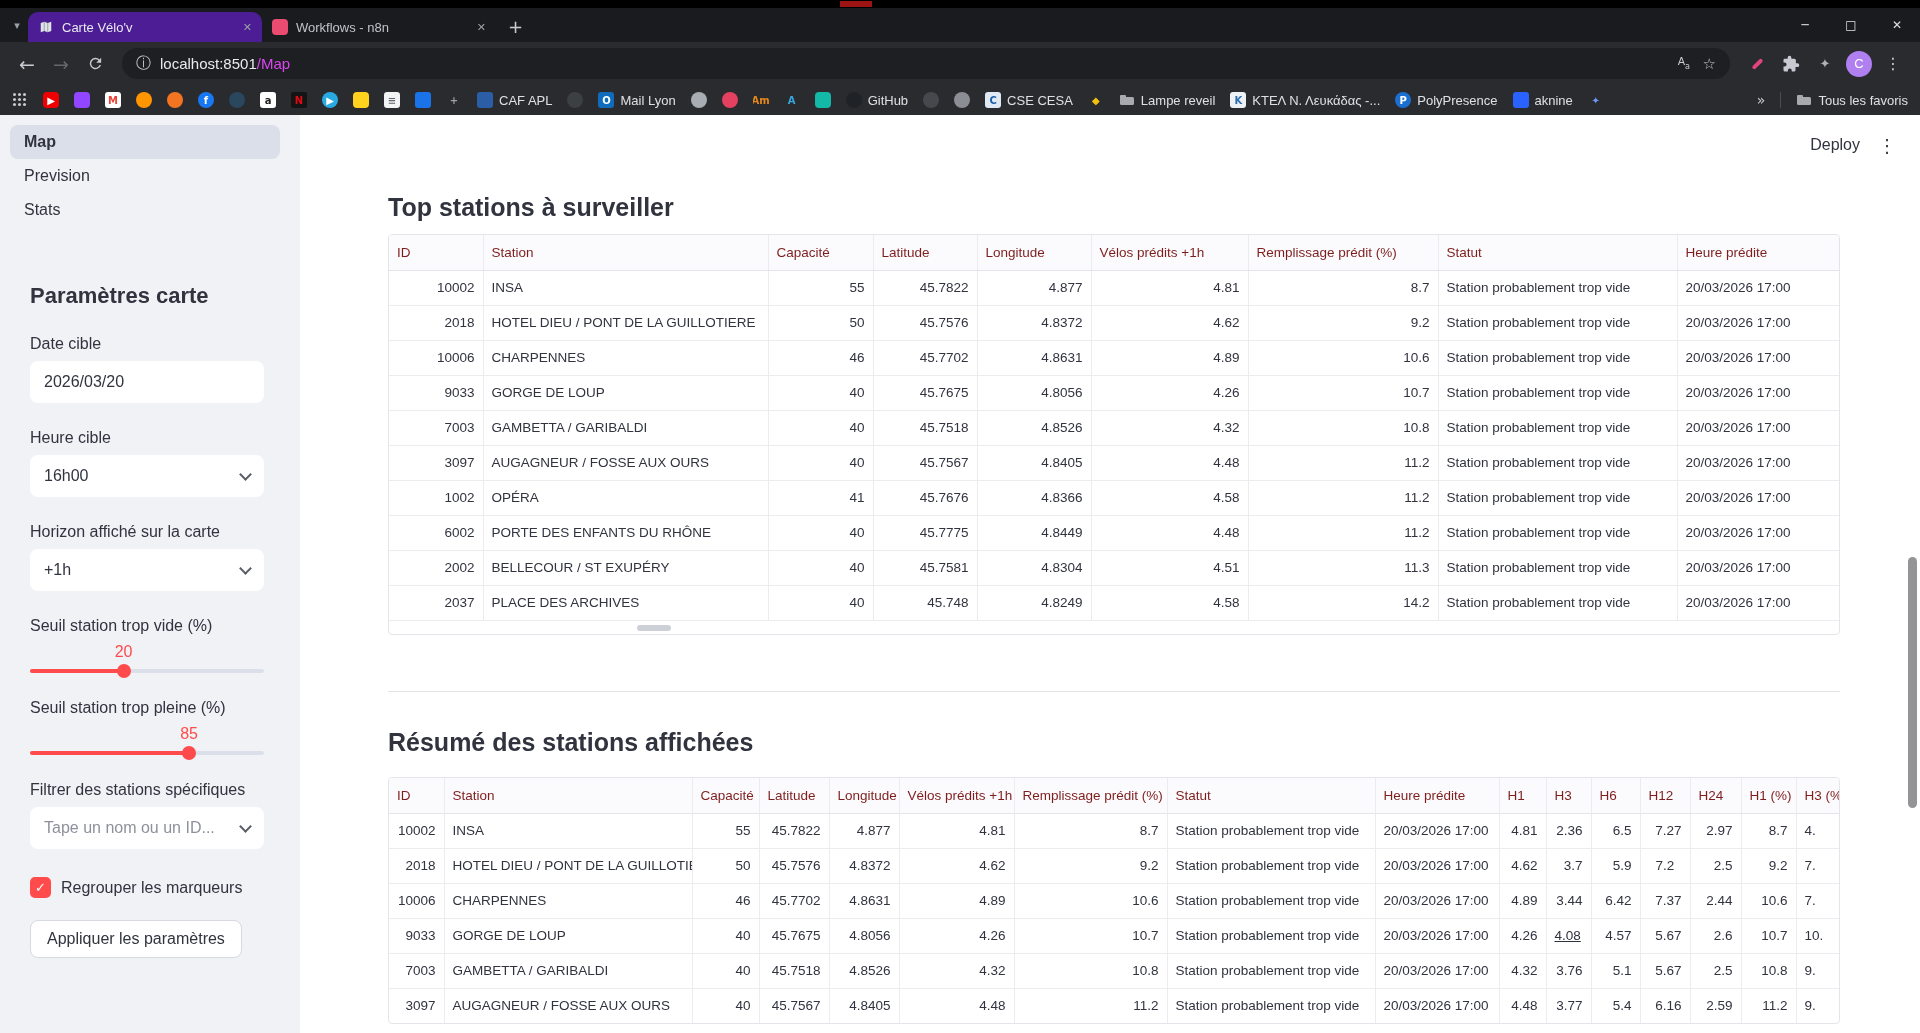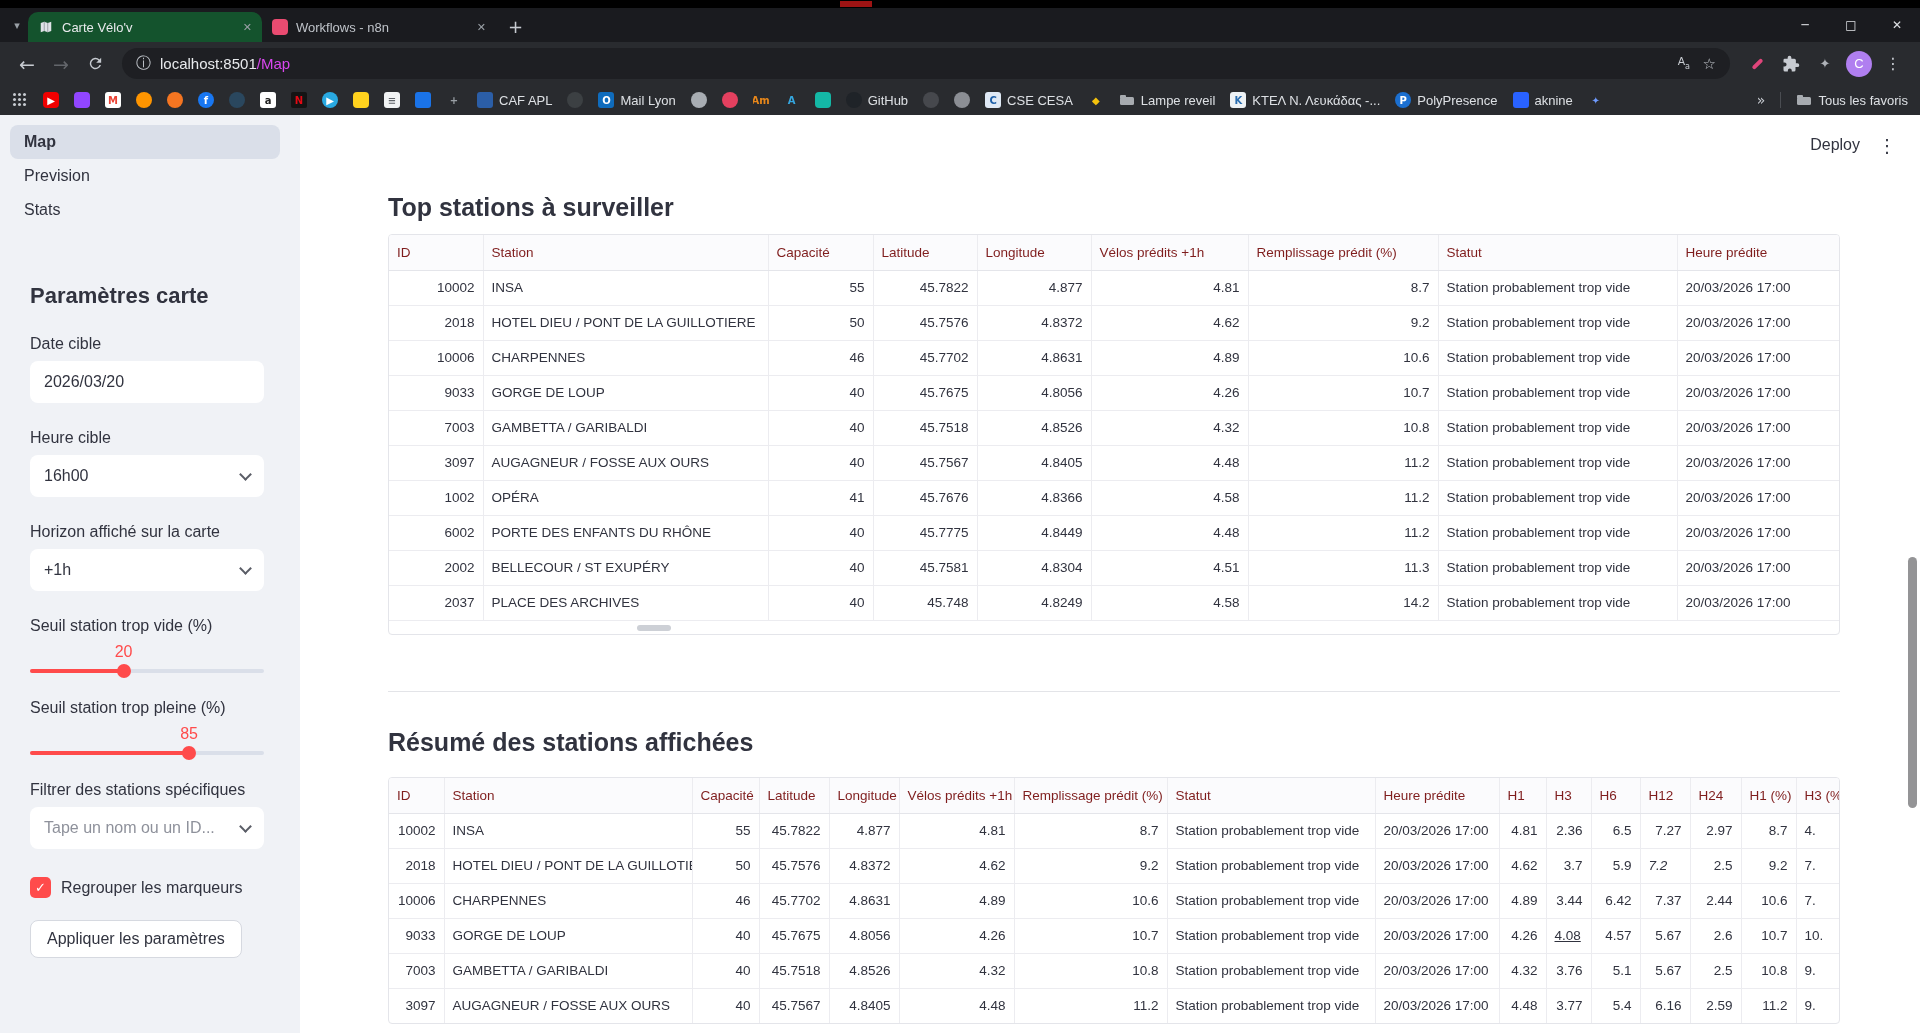--- a/index.html
+++ b/index.html
@@ -6,21 +6,21 @@
   html,body{width:1920px;height:1033px;overflow:hidden;}
   body{font-family:"Liberation Sans","DejaVu Sans",sans-serif;background:#fff;}
   .g{font-family:"DejaVu Sans",sans-serif;}
 
   
   .top-strip{height:8px;background:#000;position:relative;}
   .rec-indicator{position:absolute;left:840px;top:1px;width:32px;height:6px;background:#9e1313;}
   .tab-bar{height:34px;background:#1a1b1f;display:flex;align-items:flex-end;position:relative;padding-left:6px;}
   .tab-search{color:#9aa0a6;font-size:11px;align-self:center;width:22px;text-align:center;}
   .tab{height:30px;width:234px;display:flex;align-items:center;padding:0 10px;border-radius:10px 10px 0 0;font-size:13px;color:#bfc3c9;}
-  .tab.active{background:#14532d;color:#e8eaed;}
+  .tab.active{background:#4c1d95;color:#e8eaed;}
   .tab .title{white-space:nowrap;overflow:hidden;text-overflow:ellipsis;flex:1;}
   .fav{width:16px;height:16px;margin-right:8px;flex-shrink:0;display:flex;align-items:center;justify-content:center;}
   .fav.n8n{background:#ea4b71;border-radius:4px;}
   .tab-close{margin-left:6px;color:#9aa0a6;font-size:11px;flex-shrink:0;}
   .newtab{color:#c7cbd1;font-size:18px;margin:0 0 5px 12px;}
   .win-controls{position:absolute;right:0;top:0;height:34px;display:flex;align-items:center;}
   .win-controls span{width:46px;text-align:center;color:#dfe1e5;font-size:12px;}
 
   .nav-bar{height:43px;background:#292b2f;display:flex;align-items:center;padding:0 10px;}
   .nav-ic{width:34px;height:34px;display:flex;align-items:center;justify-content:center;color:#c7cbd1;font-size:19px;flex-shrink:0;}
@@ -550,21 +550,21 @@
               <td style="text-align: right;">50</td>
               <td style="text-align: right;">45.7576</td>
               <td style="text-align: right;">4.8372</td>
               <td style="text-align: right;">4.62</td>
               <td style="text-align: right;">9.2</td>
               <td style="text-align: left;">Station probablement trop vide</td>
               <td style="text-align: left;">20/03/2026 17:00</td>
               <td style="text-align: right;">4.62</td>
               <td style="text-align: right;">3.7</td>
               <td style="text-align: right;">5.9</td>
-              <td style="text-align: left; font-style: italic;">7.2</td>
+              <td style="text-align: center;">7.2</td>
               <td style="text-align: right;">2.5</td>
               <td style="text-align: right;">9.2</td>
               <td style="text-align: left;">7.</td>
             </tr>
             <tr>
               <td style="text-align: right;">10006</td>
               <td style="text-align: left;">CHARPENNES</td>
               <td style="text-align: right;">46</td>
               <td style="text-align: right;">45.7702</td>
               <td style="text-align: right;">4.8631</td>

